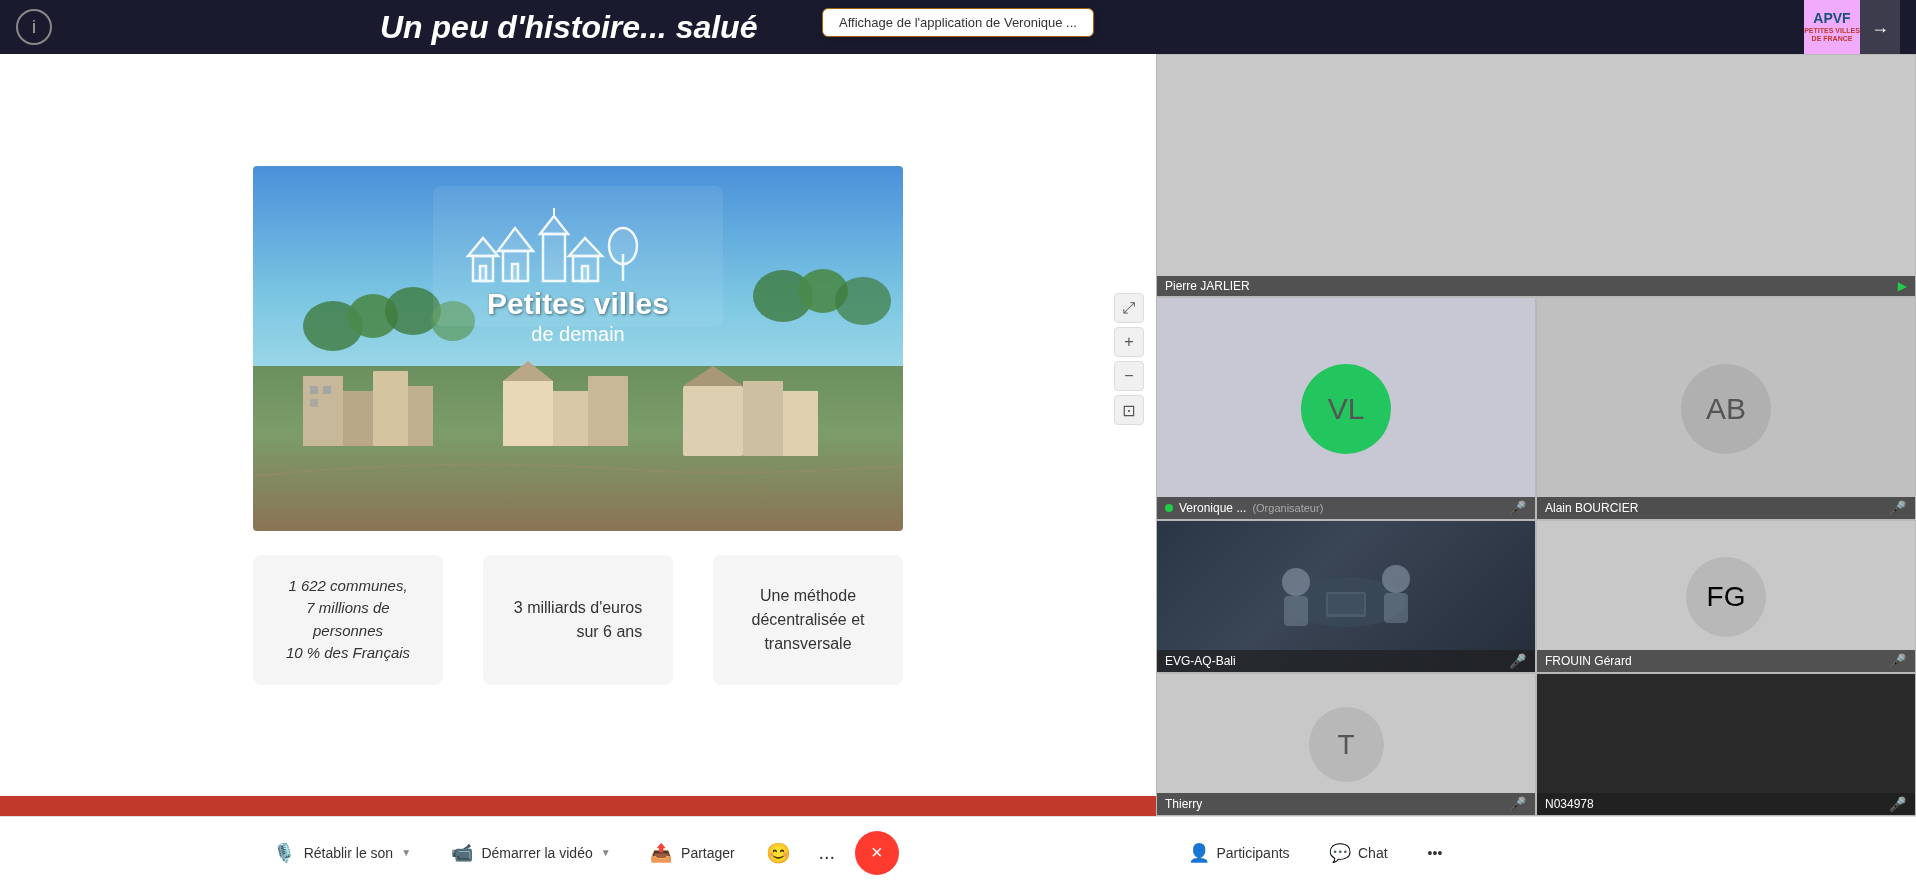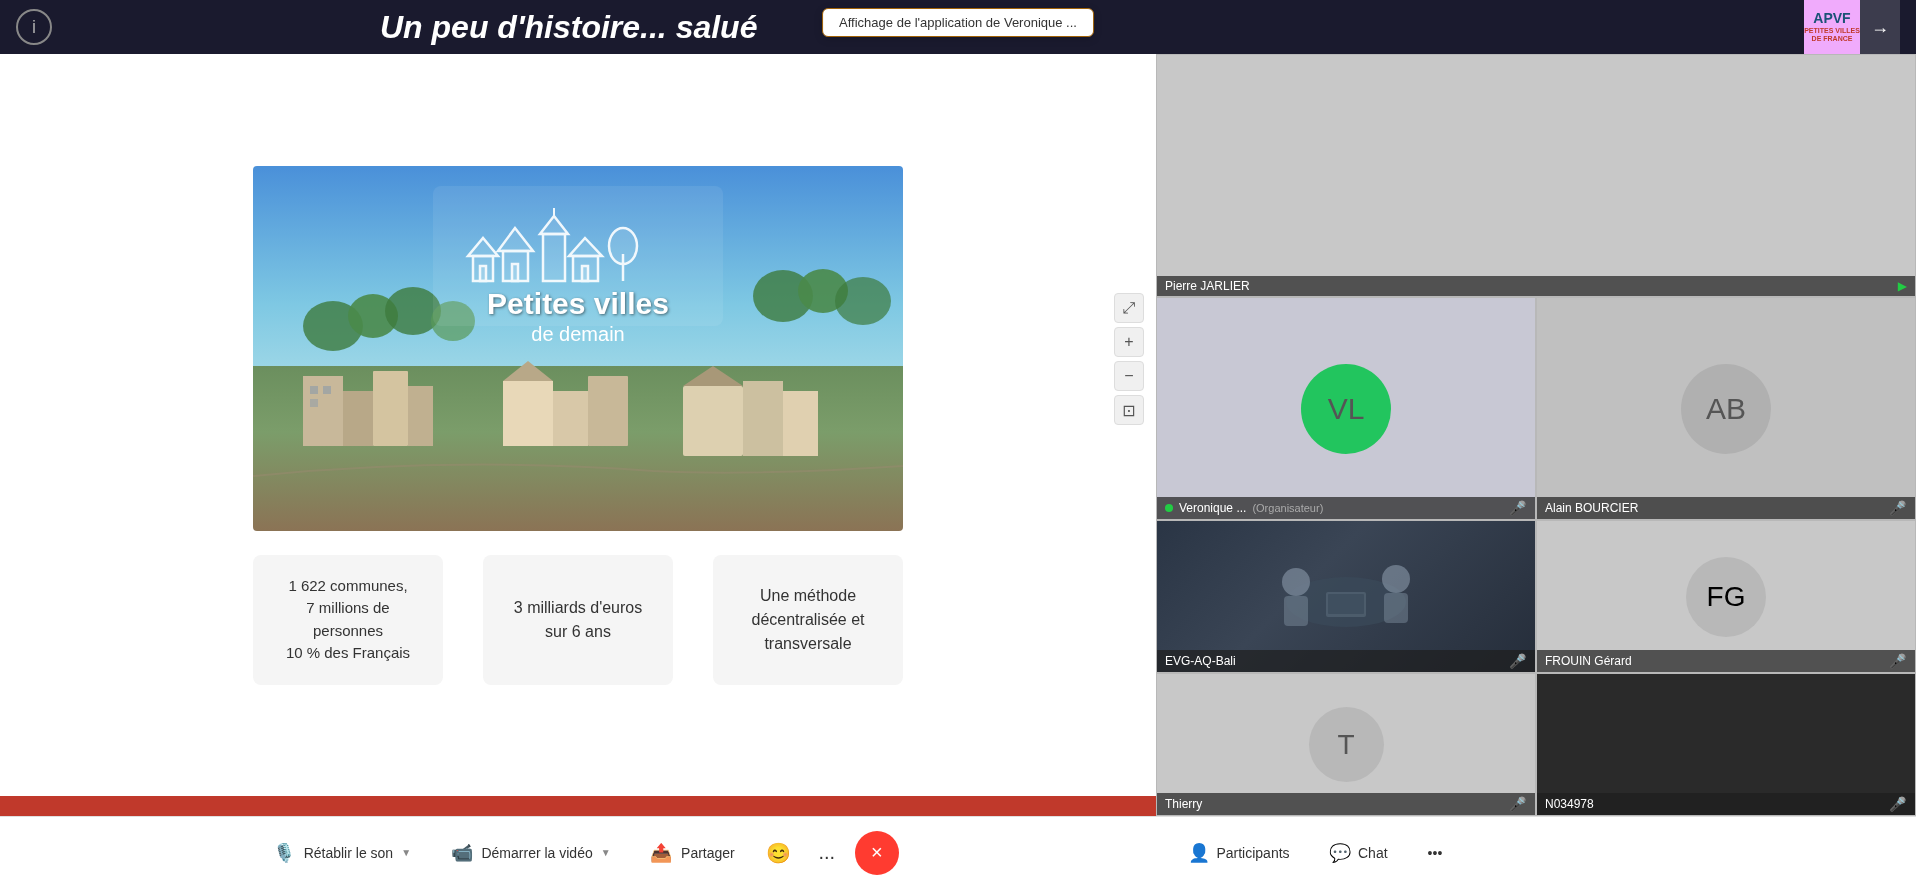--- a/index.html
+++ b/index.html
@@ -476,27 +476,27 @@
             <ellipse cx="370" cy="80" rx="14" ry="18" fill="rgba(255,255,255,0.1)" stroke="white"></ellipse>
           </g>
 
           <text x="325" y="148" font-family="Arial, sans-serif" font-size="30" font-weight="700" fill="white" text-anchor="middle" style="text-shadow: 1px 1px 3px rgba(0,0,0,0.5)">Petites villes</text>
           <text x="325" y="175" font-family="Arial, sans-serif" font-size="20" font-weight="300" fill="white" text-anchor="middle">de  demain</text>
         </svg>
       </div>
 
       <div class="info-cards">
         <div class="info-card">
-          <span style="white-space: pre-line; font-size:15px;">1 622 communes,
+          <span style="white-space: pre-line; font-size:15px;font-style:italic;">1 622 communes,
 7 millions de
 personnes
 10 % des Français</span>
         </div>
         <div class="info-card">
-          <span style="white-space: pre-line;">3 milliards d'euros
+          <span style="white-space: pre-line; text-align: right;">3 milliards d'euros
 sur 6 ans</span>
         </div>
         <div class="info-card">
           <span style="white-space: pre-line;">Une méthode
 décentralisée et
 transversale</span>
         </div>
       </div>
     </div>
 

